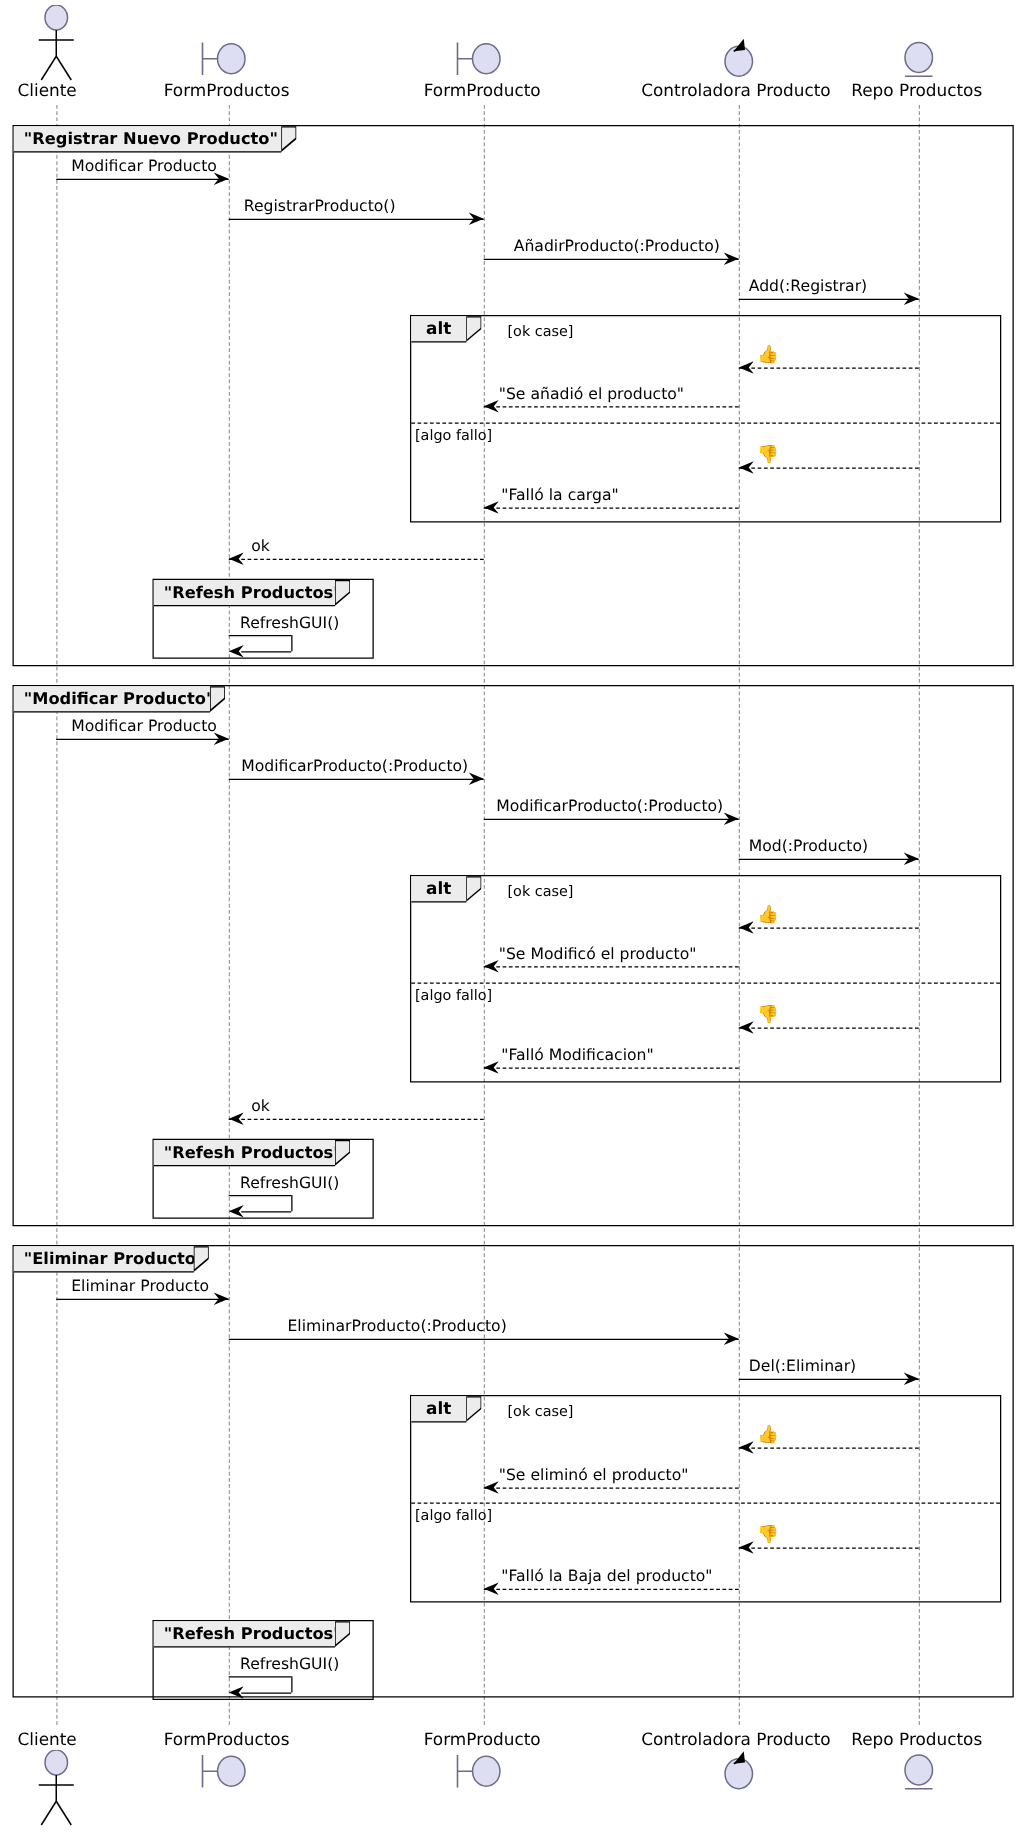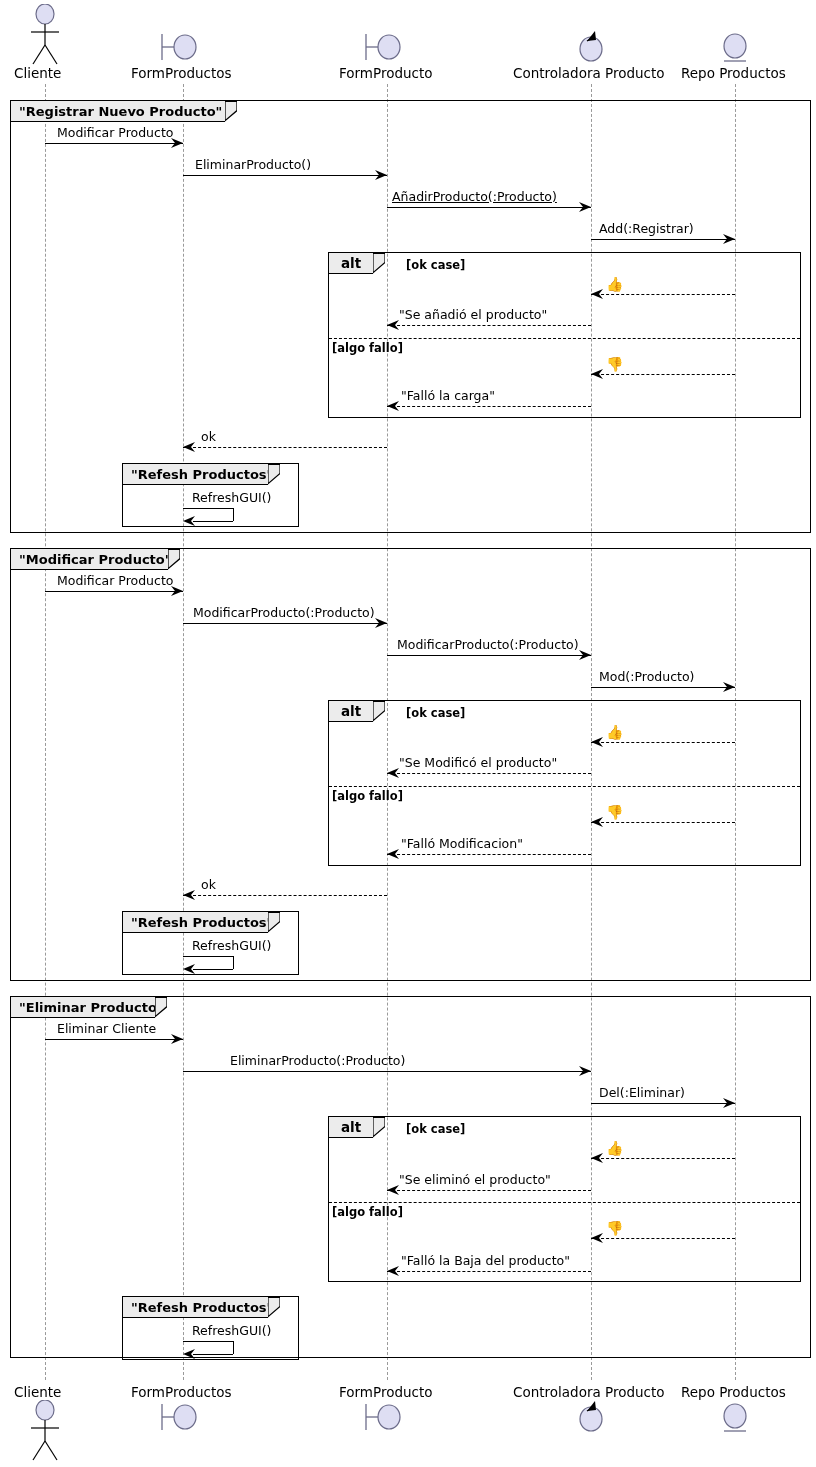--- a/index.html
+++ b/index.html
@@ -14,21 +14,21 @@
   .lifeline{position:absolute;width:0;border-left:1px dashed #9a9a9a;}
 
   
   .frag{position:absolute;border:1.6px solid #000;background:transparent;box-sizing:border-box;}
   .frag-inner{position:absolute;border:1px solid #000;box-sizing:border-box;}
   .frag-tab{position:absolute;height:21px;background:#ececec;border-right:1.4px solid #000;border-bottom:1.4px solid #000;box-sizing:border-box;
             display:flex;align-items:center;padding-left:8px;font-weight:bold;font-size:13px;white-space:nowrap;}
   .frag-tab.notch{border-right:none;}
   .tab-notch{position:absolute;top:0;width:12px;height:21px;}
   .alt-label{font-weight:bold;font-size:13.5px;}
-  .guard{position:absolute;font-weight:bold;font-size:11.5px;white-space:nowrap;color:#000;}
+  .guard{position:absolute;font-weight:normal;font-size:11.5px;white-space:nowrap;color:#000;}
   .divider{position:absolute;border-top:1.3px dashed #000;height:0;}
 
   
   .msg{position:absolute;height:0;}
   .msg .line{position:absolute;left:0;top:0;height:0;width:100%;}
   .msg.solid .line{border-top:1.4px solid #000;}
   .msg.dashed .line{border-top:1.4px dashed #000;}
   .msg-label{position:absolute;white-space:nowrap;font-size:12.5px;color:#000;bottom:3px;}
   .arrowhead{position:absolute;top:-6px;width:12px;height:12px;}
 
@@ -109,29 +109,29 @@
   <div class="msg solid" style="left:45px;top:143px;width:138px;">
     <div class="line"></div>
     <div class="msg-label" style="left:12px;">Modificar Producto</div>
     <svg class="arrowhead" style="left:126px;" viewBox="0 0 12 12">
         <path d="M0 1 L12 6 L0 11 L4 6 Z" fill="#000"></path>
       </svg>
   </div>
 
   <div class="msg solid" style="left:183px;top:175px;width:204px;">
     <div class="line"></div>
-    <div class="msg-label" style="left:12px;">EliminarProducto()</div>
+    <div class="msg-label" style="left:12px;">RegistrarProducto()</div>
     <svg class="arrowhead" style="left:192px;" viewBox="0 0 12 12">
         <path d="M0 1 L12 6 L0 11 L4 6 Z" fill="#000"></path>
       </svg>
   </div>
 
   <div class="msg solid" style="left:387px;top:207px;width:204px;">
     <div class="line"></div>
-    <div class="msg-label" style="left:5px;text-decoration:underline;">AñadirProducto(:Producto)</div>
+    <div class="msg-label" style="left:24px;">AñadirProducto(:Producto)</div>
     <svg class="arrowhead" style="left:192px;" viewBox="0 0 12 12">
         <path d="M0 1 L12 6 L0 11 L4 6 Z" fill="#000"></path>
       </svg>
   </div>
 
   <div class="msg solid" style="left:591px;top:239px;width:144px;">
     <div class="line"></div>
     <div class="msg-label" style="left:8px;">Add(:Registrar)</div>
     <svg class="arrowhead" style="left:132px;" viewBox="0 0 12 12">
         <path d="M0 1 L12 6 L0 11 L4 6 Z" fill="#000"></path>
@@ -312,21 +312,21 @@
   <div class="frag" style="left:10px;top:996px;width:801px;height:362px;"></div>
   <div class="frag-tab notch" style="left:11px;top:997px;width:144px;">
     <span>"Eliminar Producto"</span>
   </div>
   <svg class="tab-notch" style="left:155px;top:997px;" width="13" height="22" viewBox="0 0 13 22">
     <path d="M0 0 L13 0 L13 10 L0 21 Z" fill="#ececec" stroke="#000" stroke-width="1.4"></path>
   </svg>
 
   <div class="msg solid" style="left:45px;top:1039px;width:138px;">
     <div class="line"></div>
-    <div class="msg-label" style="left:12px;">Eliminar Cliente</div>
+    <div class="msg-label" style="left:12px;">Eliminar Producto</div>
     <svg class="arrowhead" style="left:126px;" viewBox="0 0 12 12">
         <path d="M0 1 L12 6 L0 11 L4 6 Z" fill="#000"></path>
       </svg>
   </div>
   <div class="msg solid" style="left:183px;top:1071px;width:408px;">
     <div class="line"></div>
     <div class="msg-label" style="left:10px;margin-left:37px;">EliminarProducto(:Producto)</div>
     <svg class="arrowhead" style="left:396px;" viewBox="0 0 12 12">
         <path d="M0 1 L12 6 L0 11 L4 6 Z" fill="#000"></path>
       </svg>

